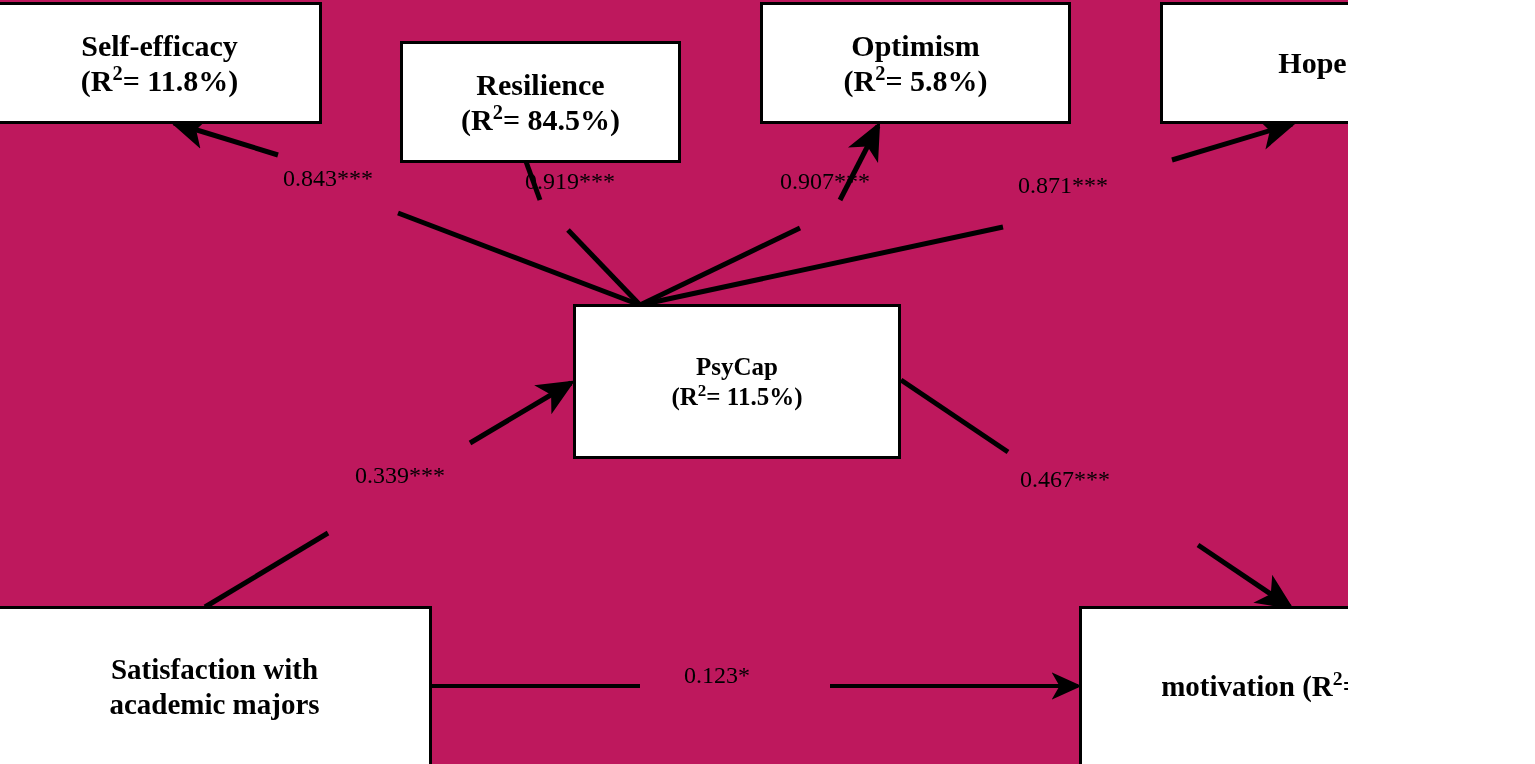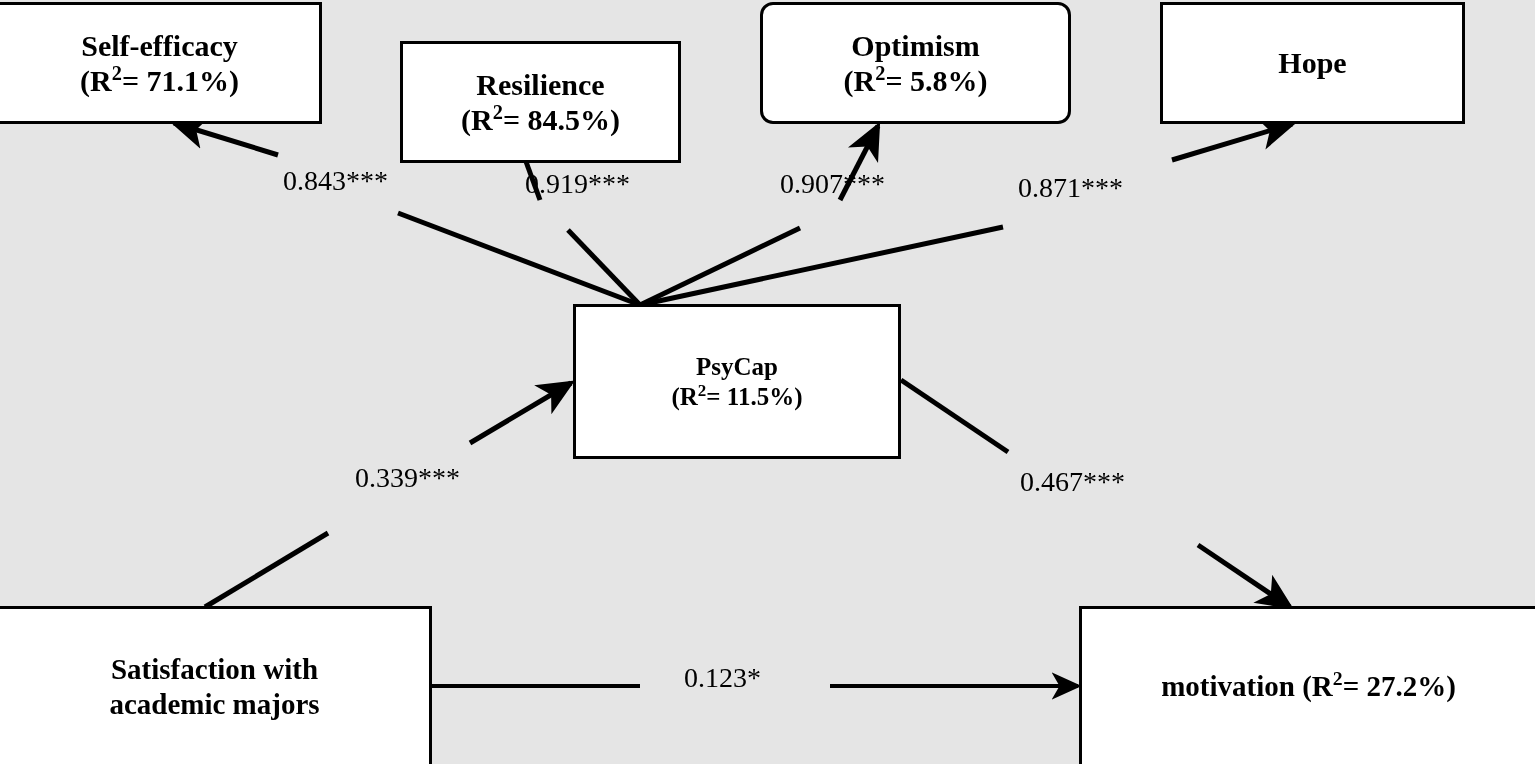--- a/index.html
+++ b/index.html
@@ -3,23 +3,23 @@
 <meta charset="utf-8">
 <title>PsyCap Structural Model</title>
 <style>
   html, body {
     margin: 0;
     padding: 0;
     background: #ffffff;
   }
   #canvas {
     position: relative;
-    width: 1535px;
+    width: 1348px;
     height: 764px;
-    background: #e5e5e5;
+    background: #be185d;
     overflow: hidden;
     font-family: "Liberation Serif", "DejaVu Serif", serif;
   }
   svg.edges {
     position: absolute;
     left: 0;
     top: 0;
     width: 1535px;
     height: 764px;
     pointer-events: none;
@@ -40,21 +40,21 @@
   }
   .node .line1 { display: block; white-space: nowrap; }
   .node .line2 { display: block; white-space: nowrap; }
 
   
   .node.indicator { font-size: 30px; }
 
   
   #node-self-efficacy { left: -3px;   top: 2px;  width: 325px; height: 122px; }
   #node-resilience    { left: 400px;  top: 2px;  width: 281px; height: 122px; margin-top: 39px; }
-  #node-optimism      { left: 760px;  top: 2px;  width: 311px; height: 122px; border-radius: 13px; }
+  #node-optimism      { left: 760px;  top: 2px;  width: 311px; height: 122px; }
   #node-hope          { left: 1160px; top: 2px;  width: 305px; height: 122px; }
 
   
   #node-psycap {
     left: 573px; top: 304px; width: 328px; height: 155px;
     font-size: 25px;
   }
 
   
   #node-satisfaction {
@@ -64,21 +64,21 @@
   #node-achievement {
     left: 1079px; top: 606px; width: 459px; height: 161px;
     font-size: 29px;
   }
 
   .sup { font-size: 0.68em; vertical-align: super; line-height: 0; }
 
   .edge-label {
     position: absolute;
     font-family: "Liberation Serif", "DejaVu Serif", serif;
-    font-size: 28px;
+    font-size: 24px;
     font-weight: normal;
     color: #000000;
     white-space: nowrap;
   }
   #label-self-efficacy { left: 283px; top: 165px; }
   #label-resilience    { left: 525px; top: 168px; }
   #label-optimism      { left: 780px; top: 168px; }
   #label-hope          { left: 1018px; top: 172px; }
   #label-sat-psycap    { left: 355px; top: 462px; }
   #label-psycap-ach    { left: 1020px; top: 466px; }
@@ -127,21 +127,21 @@
     </g>
 
     <g>
       <line x1="432" y1="686" x2="640" y2="686" stroke="#000000" stroke-width="4"></line>
       <line x1="830" y1="686" x2="1078" y2="686" stroke="#000000" stroke-width="4" marker-end="url(#ah)"></line>
     </g>
   </svg>
 
   <div class="node indicator" id="node-self-efficacy">
     <span class="line1">Self-efficacy</span>
-    <span class="line2"><span>(R</span><span class="sup">2</span><span>= 71.1%)</span></span>
+    <span class="line2"><span>(R</span><span class="sup">2</span><span>= 11.8%)</span></span>
   </div>
 
   <div class="node indicator" id="node-resilience">
     <span class="line1">Resilience</span>
     <span class="line2"><span>(R</span><span class="sup">2</span><span>= 84.5%)</span></span>
   </div>
 
   <div class="node indicator" id="node-optimism">
     <span class="line1">Optimism</span>
     <span class="line2"><span>(R</span><span class="sup">2</span><span>= 5.8%)</span></span>

